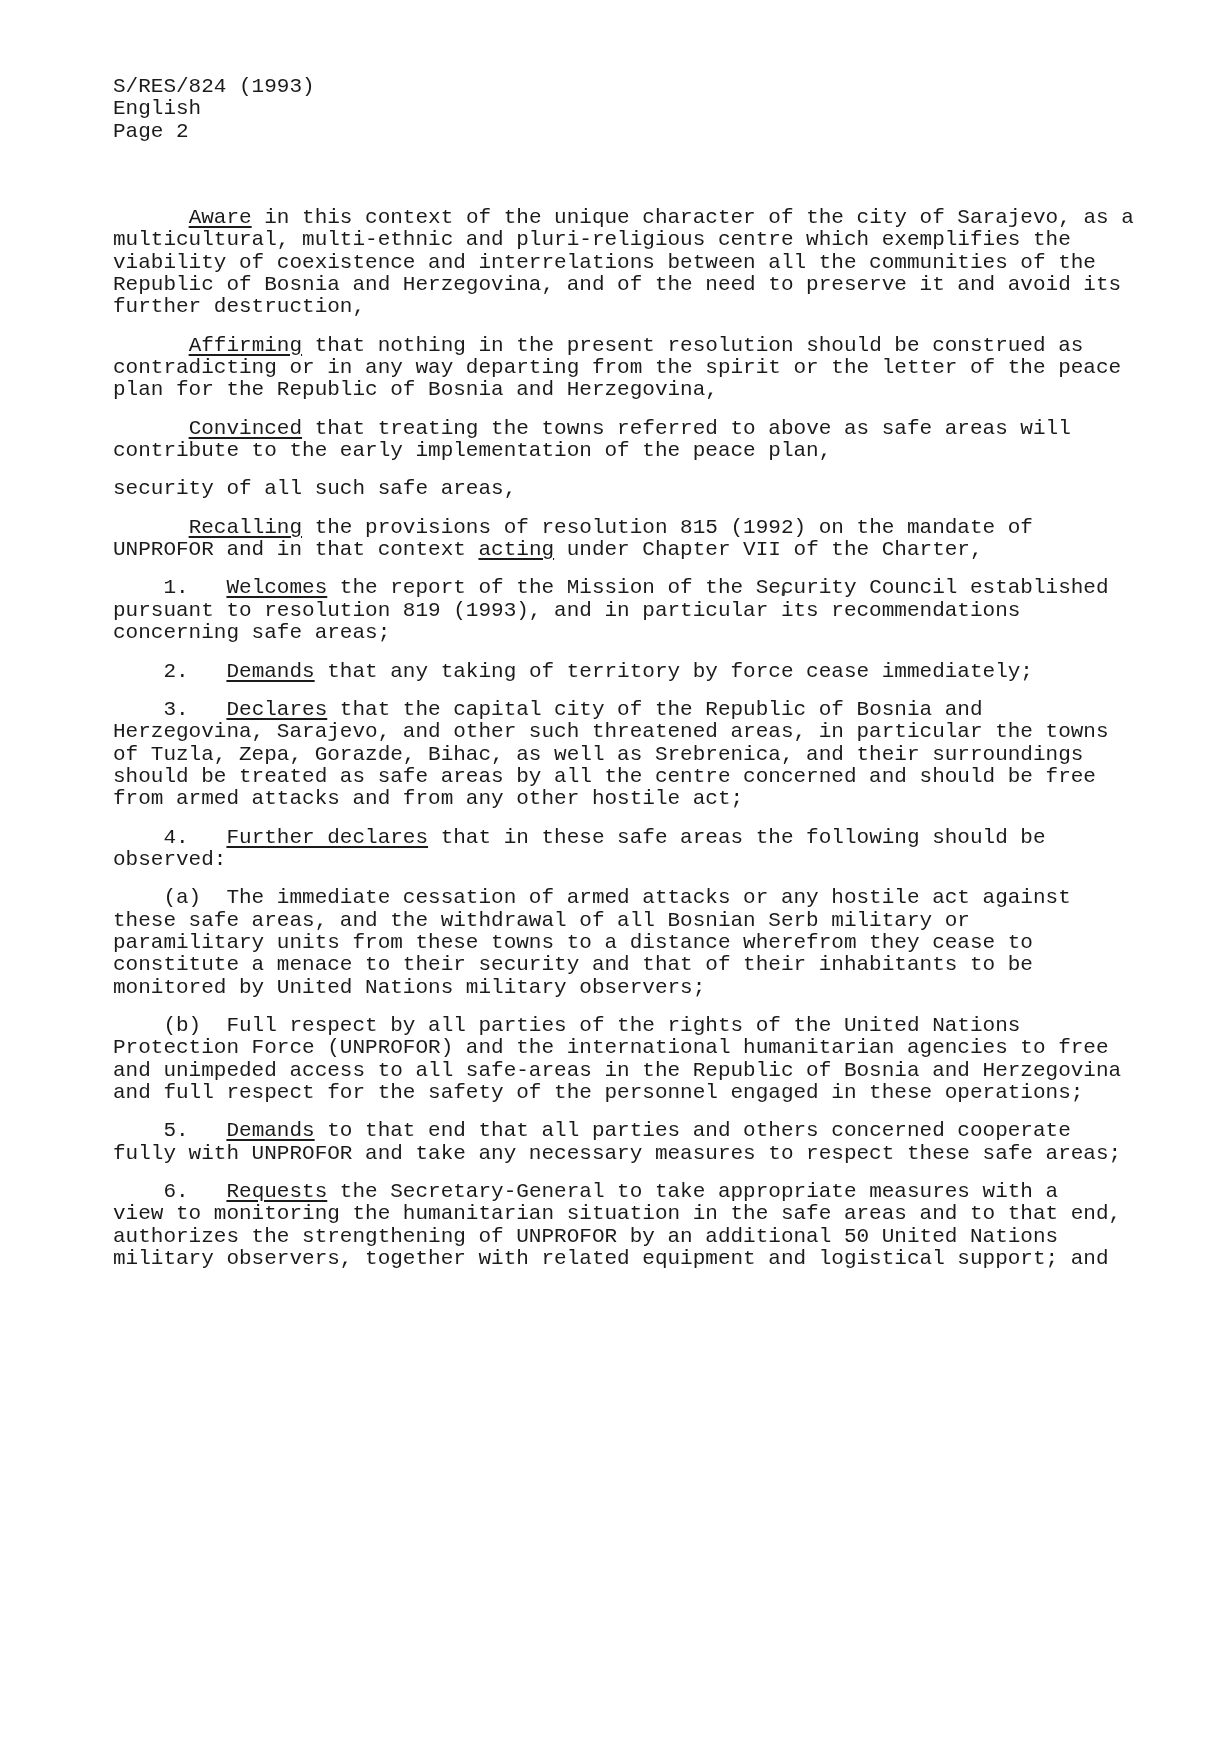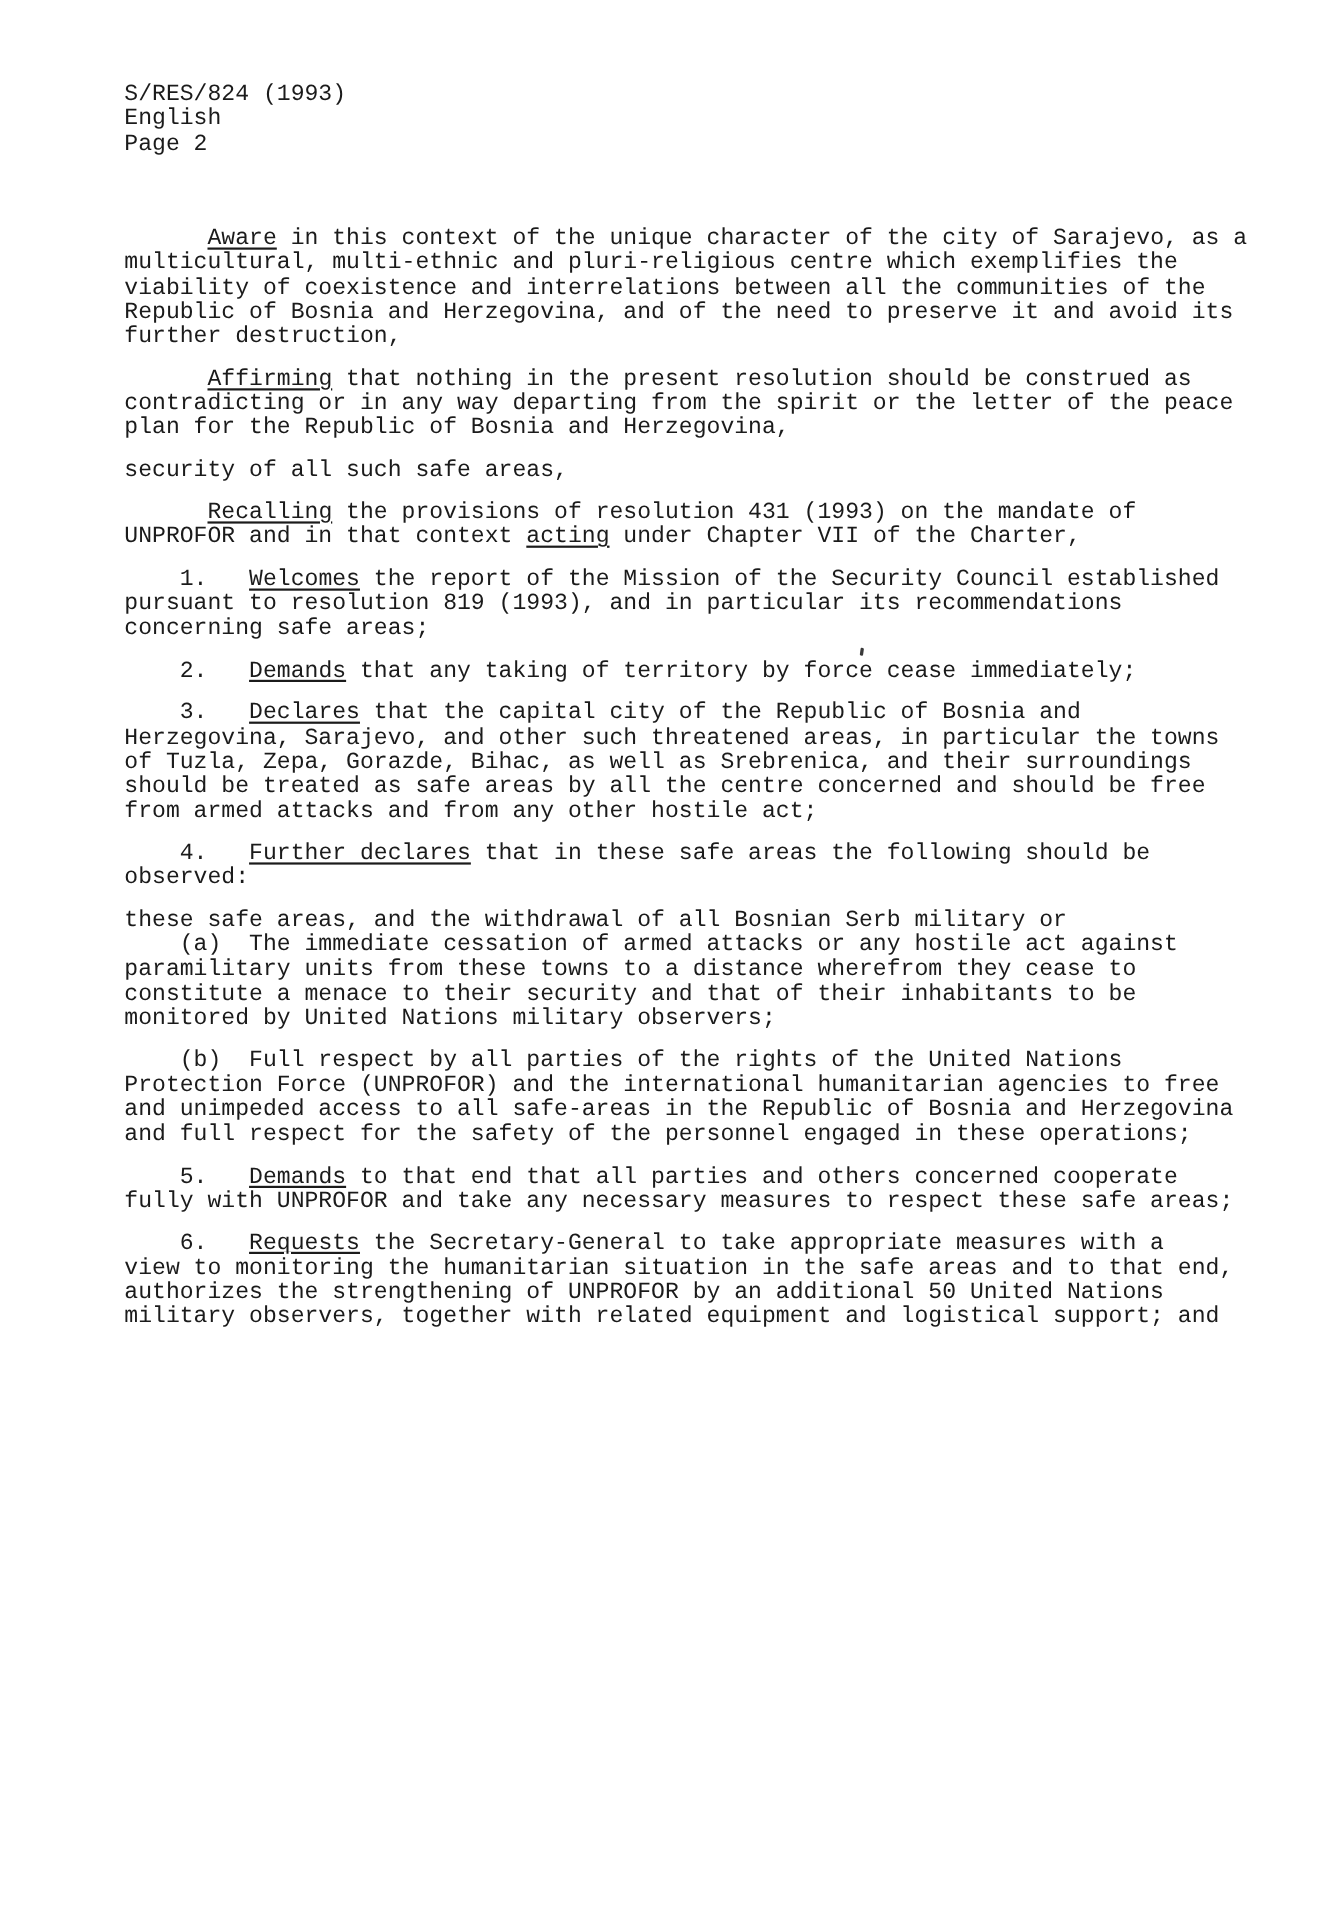--- a/index.html
+++ b/index.html
@@ -87,24 +87,28 @@
         <div class="line"><span>viability of coexistence and interrelations between all the communities of the</span></div>
         <div class="line"><span>Republic of Bosnia and Herzegovina, and of the need to preserve it and avoid its</span></div>
         <div class="line"><span>further destruction,</span></div>
       </div>
       <div class="para">
         <div class="line"><span>      </span><span class="u">Affirming</span><span> that nothing in the present resolution should be construed as</span></div>
         <div class="line"><span>contradicting or in any way departing from the spirit or the letter of the peace</span></div>
         <div class="line"><span>plan for the Republic of Bosnia and Herzegovina,</span></div>
       </div>
       <div class="para">
+        <div class="line"><span>      </span><span class="u">Convinced</span><span> that treating the towns referred to above as safe areas will</span></div>
+        <div class="line"><span>contribute to the early implementation of the peace plan,</span></div>
+      </div>
+      <div class="para">
         <div class="line"><span>security of all such safe areas,</span></div>
       </div>
       <div class="para">
-        <div class="line"><span>      </span><span class="u">Recalling</span><span> the provisions of resolution 431 (1993) on the mandate of</span></div>
+        <div class="line"><span>      </span><span class="u">Recalling</span><span> the provisions of resolution 815 (1992) on the mandate of</span></div>
         <div class="line"><span>UNPROFOR and in that context </span><span class="u">acting</span><span> under Chapter VII of the Charter,</span></div>
       </div>
       <div class="para">
         <div class="line"><span>    1.   </span><span class="u">Welcomes</span><span> the report of the Mission of the Security Council established</span></div>
         <div class="line"><span>pursuant to resolution 819 (1993), and in particular its recommendations</span></div>
         <div class="line"><span>concerning safe areas;</span></div>
       </div>
       <div class="para">
         <div class="line"><span>    2.   </span><span class="u">Demands</span><span> that any taking of territory by force cease immediately;</span></div>
       </div>
@@ -113,22 +117,22 @@
         <div class="line"><span>Herzegovina, Sarajevo, and other such threatened areas, in particular the towns</span></div>
         <div class="line"><span>of Tuzla, Zepa, Gorazde, Bihac, as well as Srebrenica, and their surroundings</span></div>
         <div class="line"><span>should be treated as safe areas by all the centre concerned and should be free</span></div>
         <div class="line"><span>from armed attacks and from any other hostile act;</span></div>
       </div>
       <div class="para">
         <div class="line"><span>    4.   </span><span class="u">Further declares</span><span> that in these safe areas the following should be</span></div>
         <div class="line"><span>observed:</span></div>
       </div>
       <div class="para">
+        <div class="line"><span>    (a)  The immediate cessation of armed attacks or any hostile act against</span></div>
         <div class="line"><span>these safe areas, and the withdrawal of all Bosnian Serb military or</span></div>
-        <div class="line"><span>    (a)  The immediate cessation of armed attacks or any hostile act against</span></div>
         <div class="line"><span>paramilitary units from these towns to a distance wherefrom they cease to</span></div>
         <div class="line"><span>constitute a menace to their security and that of their inhabitants to be</span></div>
         <div class="line"><span>monitored by United Nations military observers;</span></div>
       </div>
       <div class="para">
         <div class="line"><span>    (b)  Full respect by all parties of the rights of the United Nations</span></div>
         <div class="line"><span>Protection Force (UNPROFOR) and the international humanitarian agencies to free</span></div>
         <div class="line"><span>and unimpeded access to all safe-areas in the Republic of Bosnia and Herzegovina</span></div>
         <div class="line"><span>and full respect for the safety of the personnel engaged in these operations;</span></div>
       </div>

